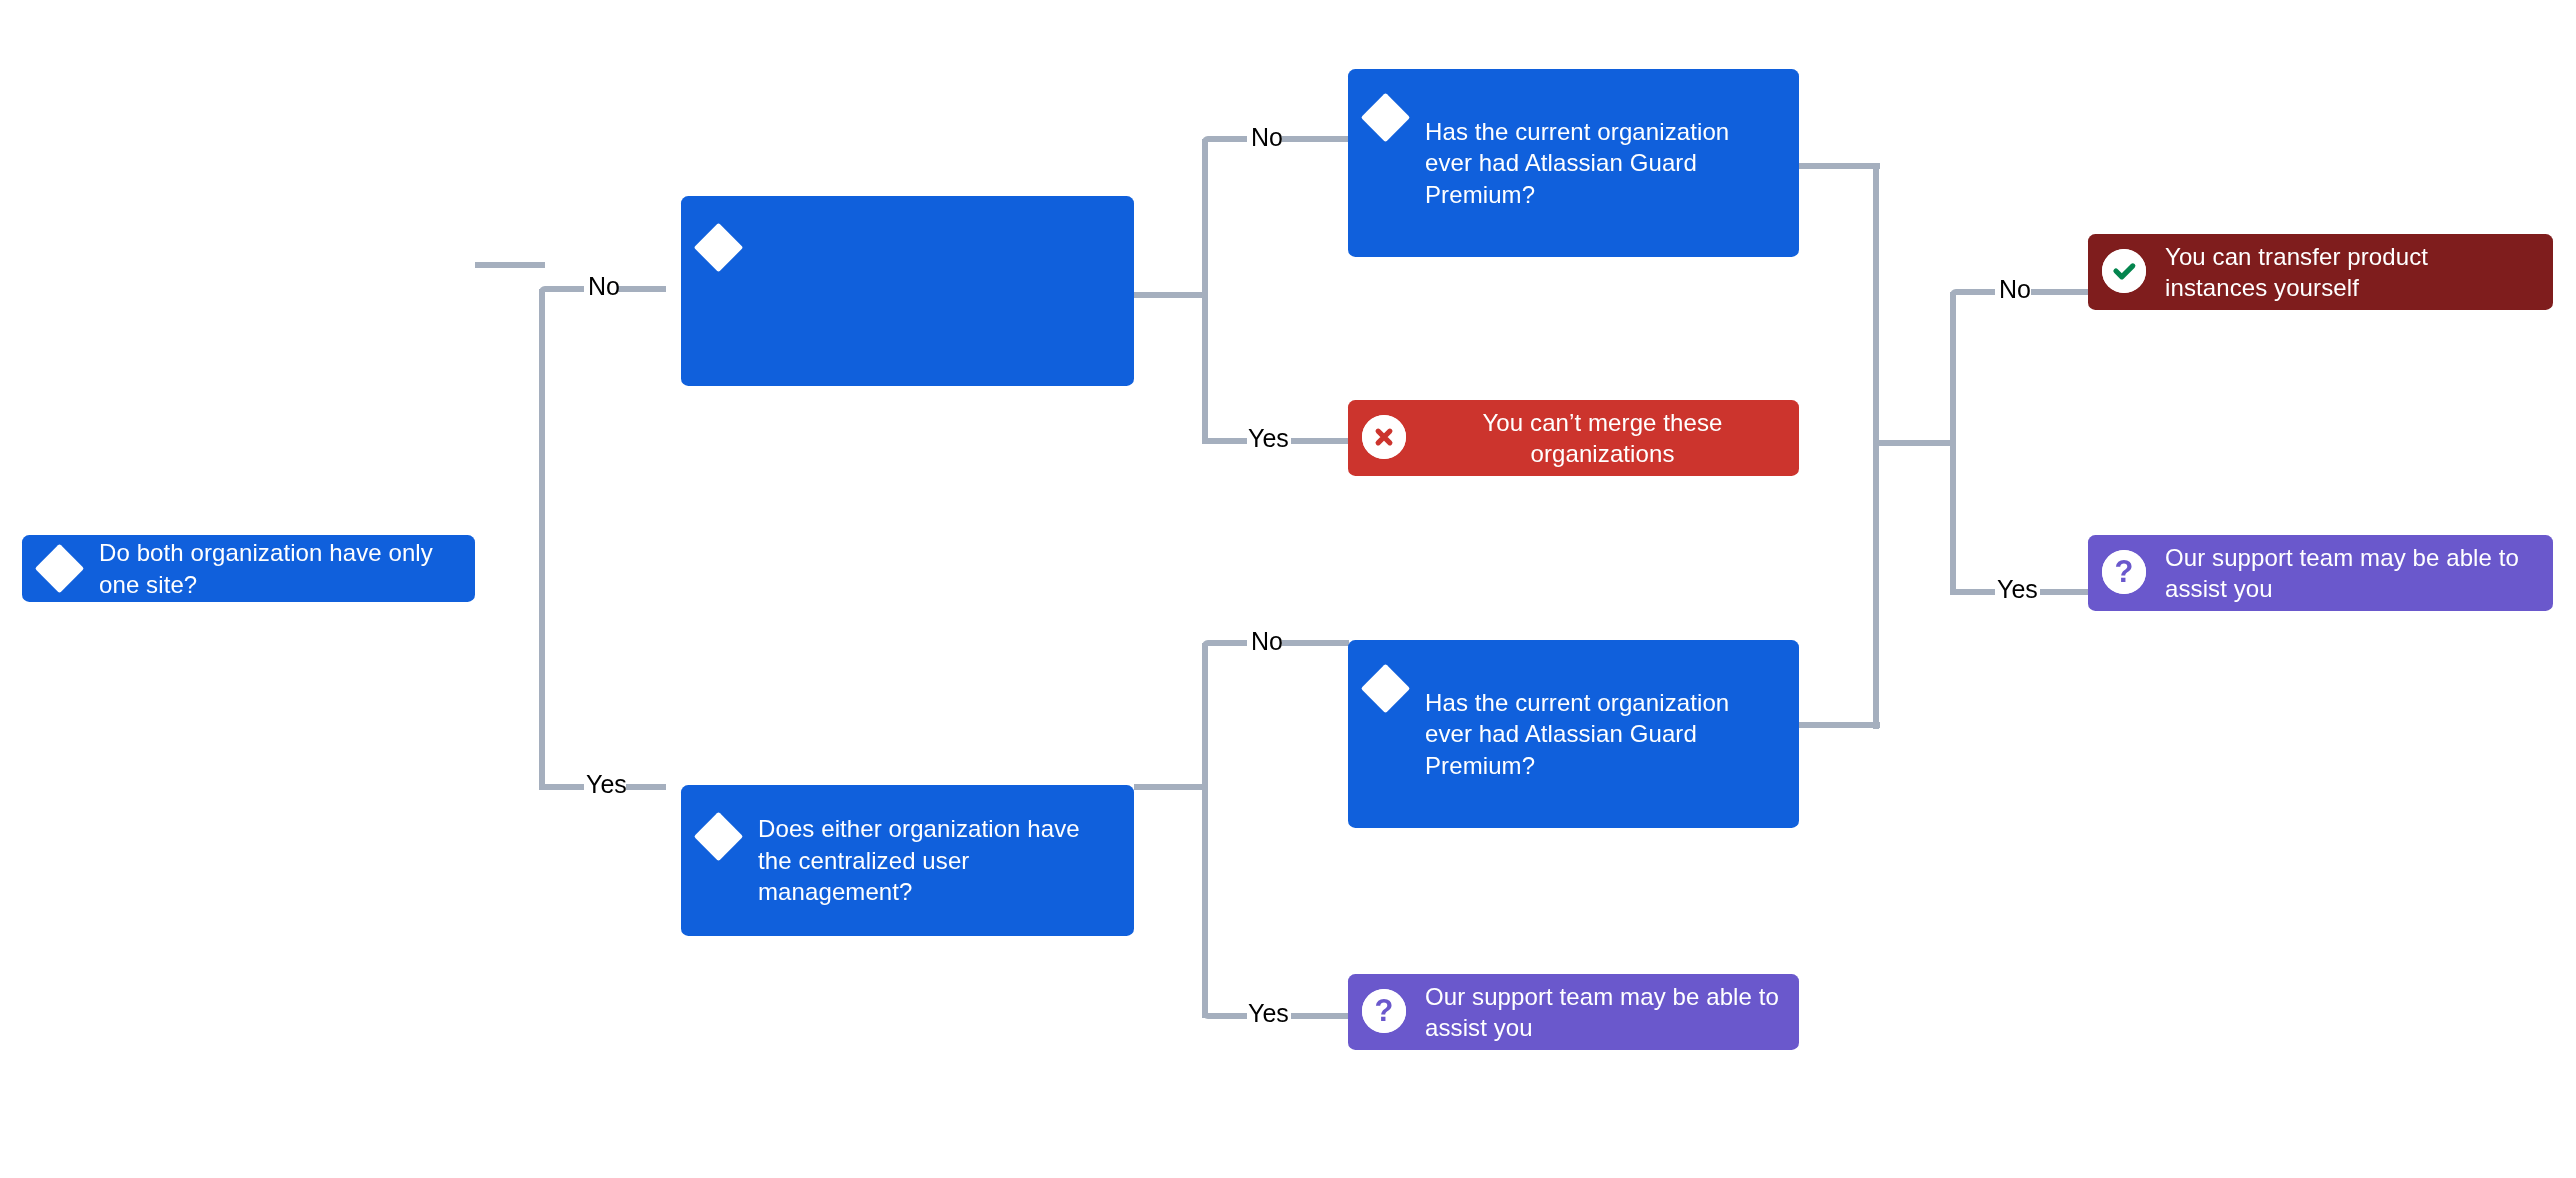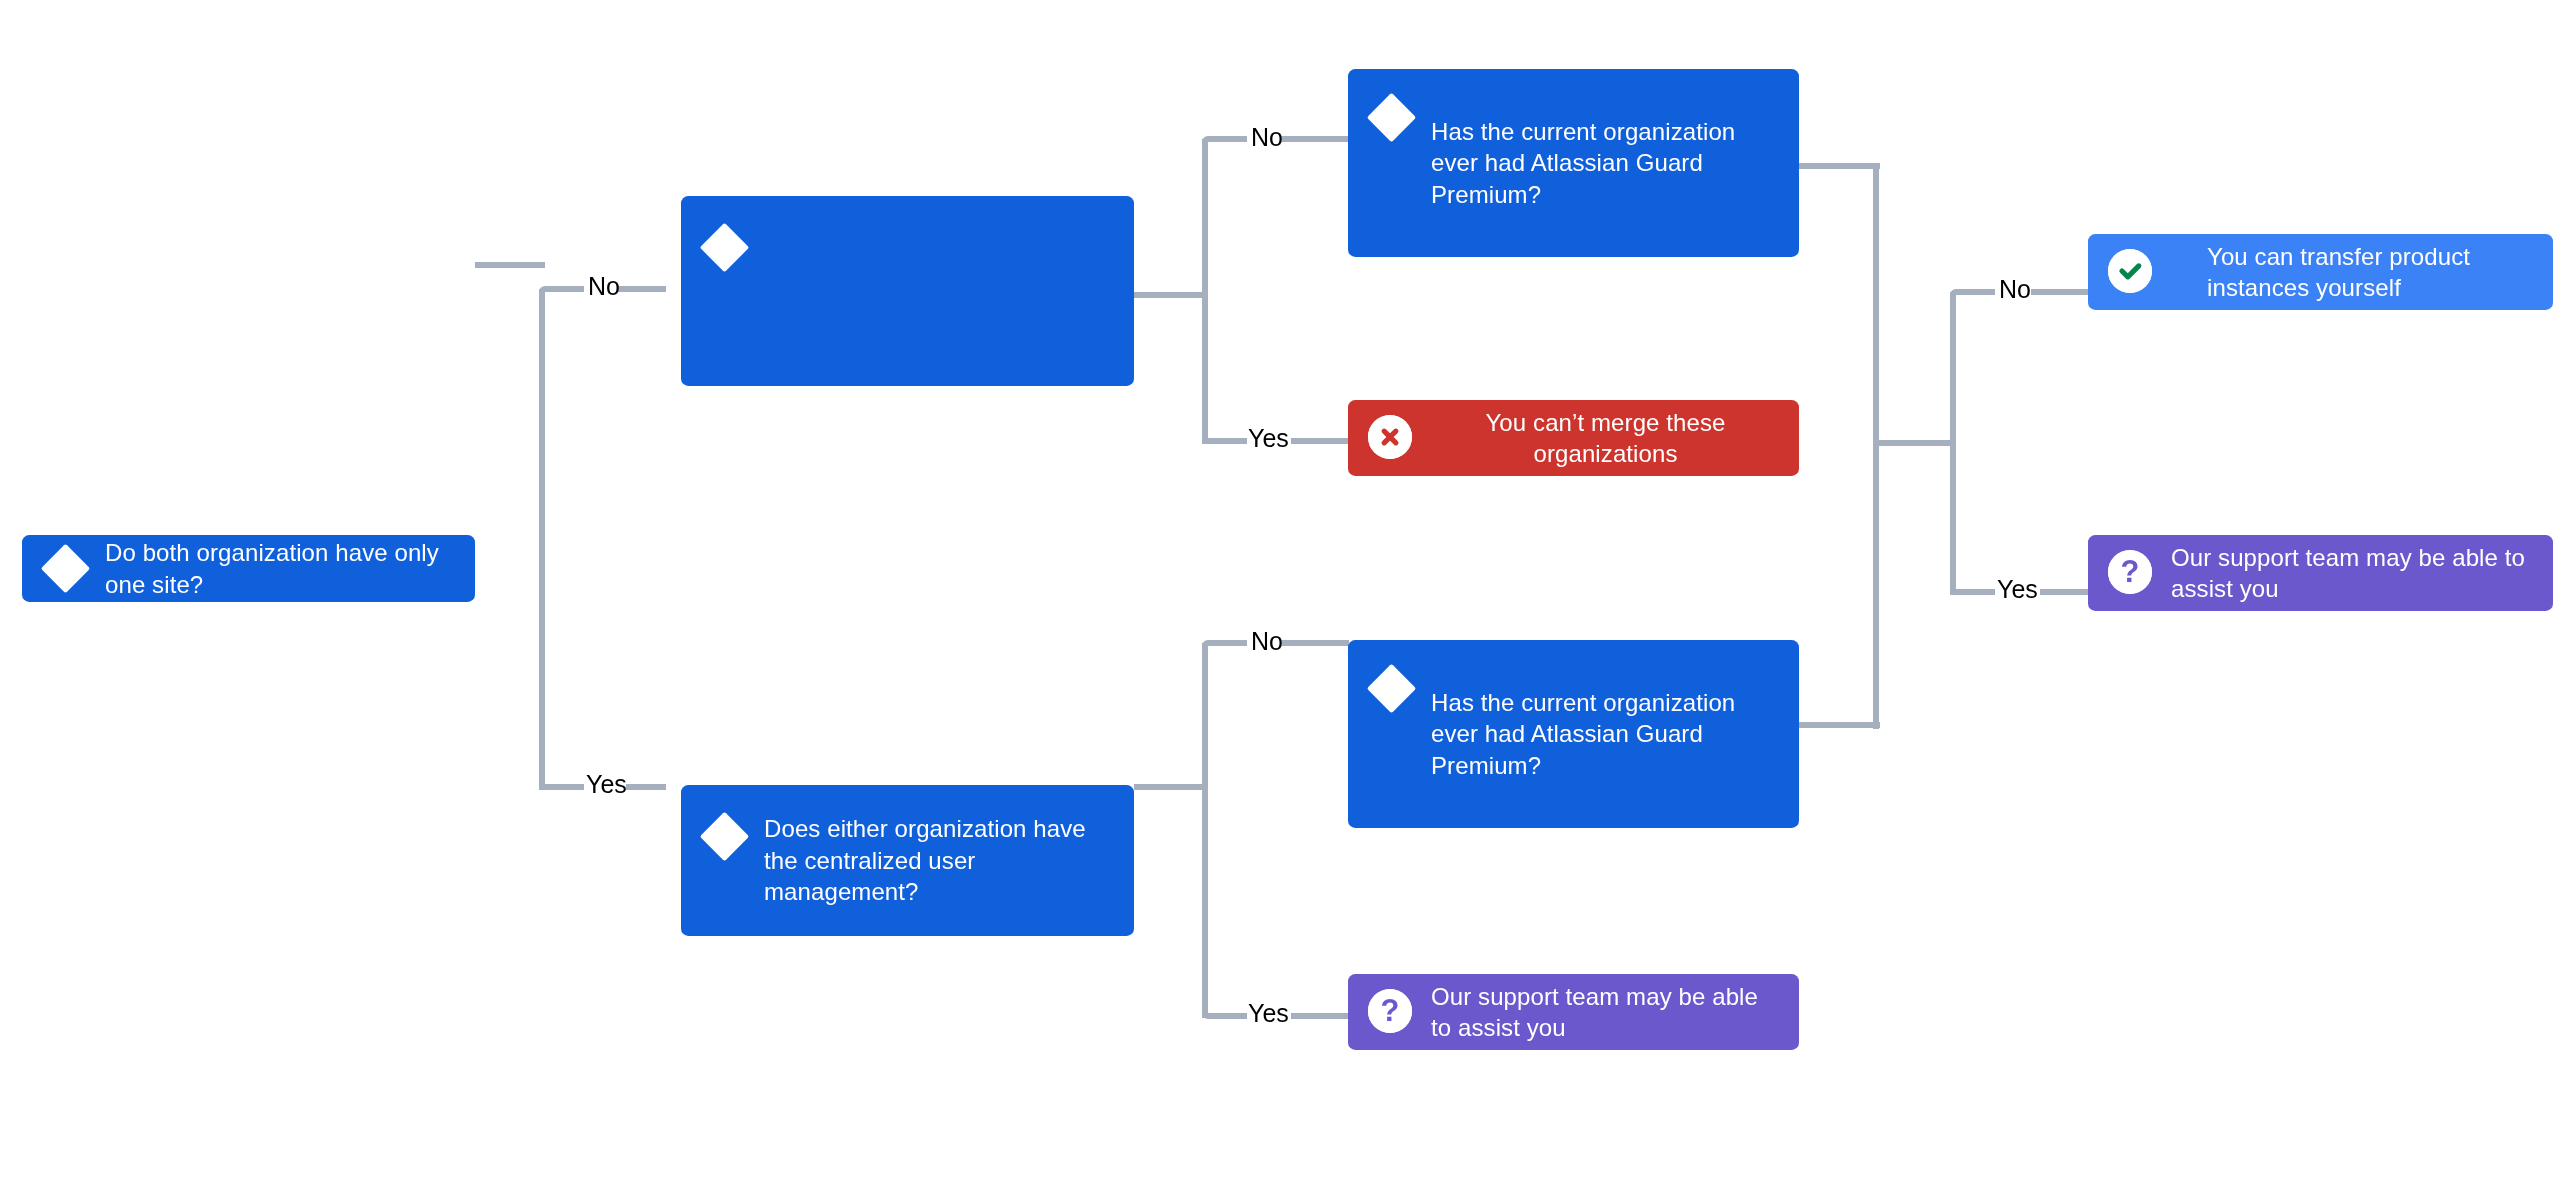--- a/index.html
+++ b/index.html
@@ -40,34 +40,34 @@
     white-space: nowrap;
   }
 
   
   .node {
     position: absolute;
     box-sizing: border-box;
     border-radius: 7.3px;
     display: flex;
     align-items: center;
-    padding: 0 19px 0 20px;
+    padding: 0 19px 0 14px;
     color: #ffffff;
   }
   .node .node-text {
     font-size: 24px;
     line-height: 31.5px;
     color: #ffffff;
     font-family: "Liberation Sans", sans-serif;
     letter-spacing: 0.1px;
   }
 
   .node.decision { background: #1060DC; }
   .node.error    { background: #CC342D; }
-  .node.success  { background: #3b82f6; gap: 36px; }
+  .node.success  { background: #7f1d1d; }
   .node.info     { background: #6A58CC; }
 
   
   .icon-slot {
     flex: 0 0 auto;
     width: 47px;
     height: 47px;
     margin-right: 16px;
     position: relative;
   }

